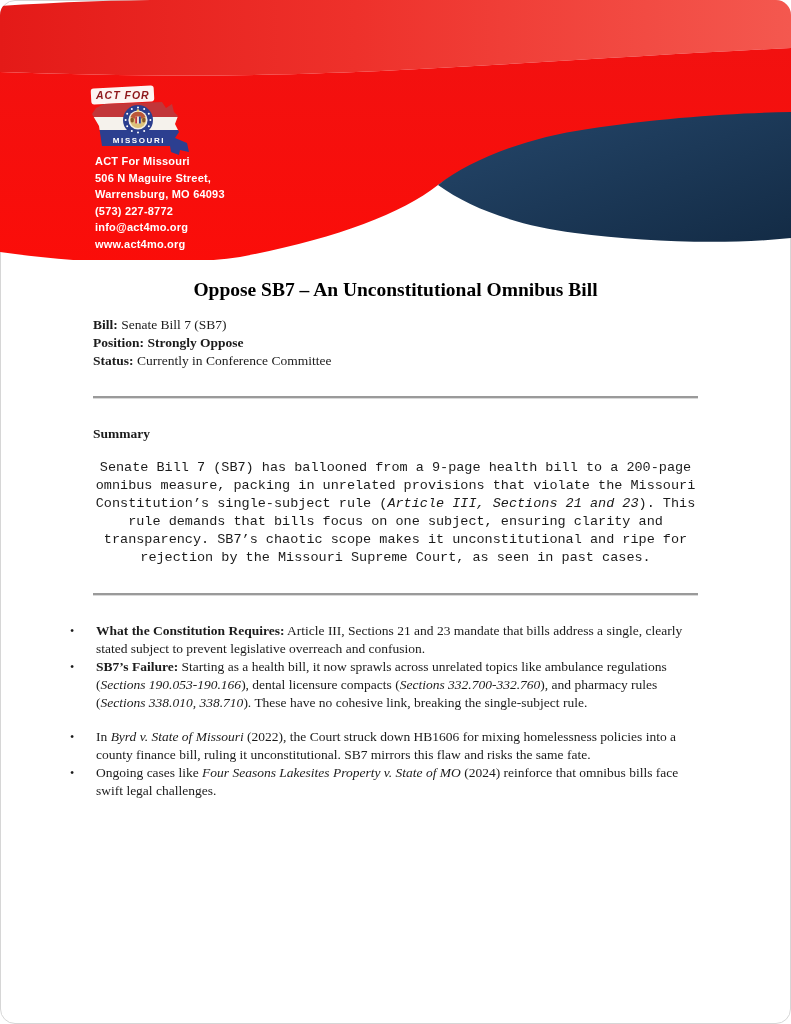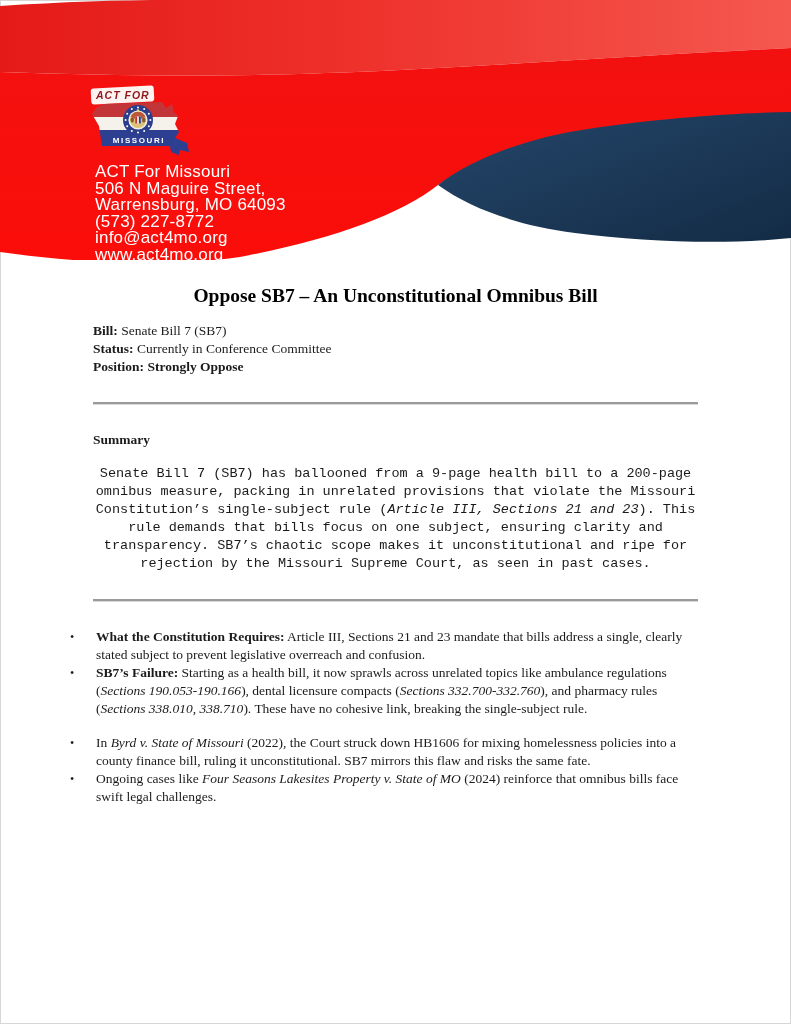--- a/index.html
+++ b/index.html
@@ -1,32 +1,32 @@
 <!DOCTYPE html>
 <html><head>
 <meta charset="utf-8">
 <style>
   html,body{margin:0;padding:0;background:#fff;}
   .page{
     width:791px;height:1024px;position:relative;background:#fff;overflow:hidden;
     font-family:"Liberation Serif",serif;color:#1b1b1b;
-    outline:1px solid #d6d6d6;outline-offset:-1px;
+    outline:1px solid #d6d6d6;outline-offset:-1px;border-radius:15px;
   }
   
   .hdr{position:relative;height:260px;}
   .waves{position:absolute;left:0;top:0;width:791px;height:260px;display:block;}
   .logo{position:absolute;left:88px;top:84px;width:110px;height:78px;}
   .contact{
-    position:absolute;left:95px;top:164px;color:#ffffff;
-    font-family:"Liberation Sans",sans-serif;font-size:17px;line-height:16.5px;
-    font-weight:400;letter-spacing:.2px;white-space:nowrap;
+    position:absolute;left:95px;top:153px;color:#ffffff;
+    font-family:"Liberation Sans",sans-serif;font-size:11px;line-height:16.5px;
+    font-weight:700;letter-spacing:.2px;white-space:nowrap;
   }
   
   .doc{position:relative;padding:0 93px;font-size:13.5px;line-height:18px;}
-  .title{font-size:19.5px;line-height:24px;font-weight:bold;text-align:center;margin:24px 0 14px;color:#000;}
+  .title{font-size:19.5px;line-height:24px;font-weight:bold;text-align:center;margin:18px 0 14px;color:#000;}
   .meta p{margin:0;}
   .hrule{height:2px;background:#9a9a9a;border-bottom:1px solid #d9d9d9;margin:26px 0;}
   .h{font-weight:bold;margin:12px 0 16px;}
   .para{margin:0 0 8px;text-align:center;font-family:Liberation Mono, monospace;}
   .bullets{margin:0 0 16px;}
   .bullet{display:flex;margin-left:-26px;}
   .bullet .dot{flex:none;width:26px;font-size:12px;line-height:18px;text-align:left;padding-left:3px;}
   .bullet .btext{flex:1;}
   .b{font-weight:bold;}
   .i{font-style:italic;}
@@ -113,22 +113,22 @@
         <div>(573) 227-8772</div>
         <div>info@act4mo.org</div>
         <div>www.act4mo.org</div>
       </div>
   </header>
 
   <main class="doc">
     <h1 class="title">Oppose SB7 – An Unconstitutional Omnibus Bill</h1>
     <div class="meta">
         <p><span class="b">Bill:</span><span> Senate Bill 7 (SB7)</span></p>
+        <p><span class="b">Position: Strongly Oppose</span></p>
         <p><span class="b">Status:</span><span> Currently in Conference Committee</span></p>
-        <p><span class="b">Position: Strongly Oppose</span></p>
       </div>
     <div id="blocks">
         <div class="hrule"></div>
         <p class="h"><span class="b">Summary</span></p>
         <p class="para"><span>Senate Bill 7 (SB7) has ballooned from a 9-page health bill to a 200-page omnibus measure, packing in unrelated provisions that violate the Missouri Constitution’s single-subject rule (</span><span class="i">Article III, Sections 21 and 23</span><span>). This rule demands that bills focus on one subject, ensuring clarity and transparency. SB7’s chaotic scope makes it unconstitutional and ripe for rejection by the Missouri Supreme Court, as seen in past cases.</span></p>
         <div class="hrule"></div>
         <div class="bullets">
           <div class="bullet">
             <span class="dot">•</span>
             <div class="btext"><span class="b">What the Constitution Requires:</span><span> Article III, Sections 21 and 23 mandate that bills address a single, clearly stated subject to prevent legislative overreach and confusion.</span></div>

